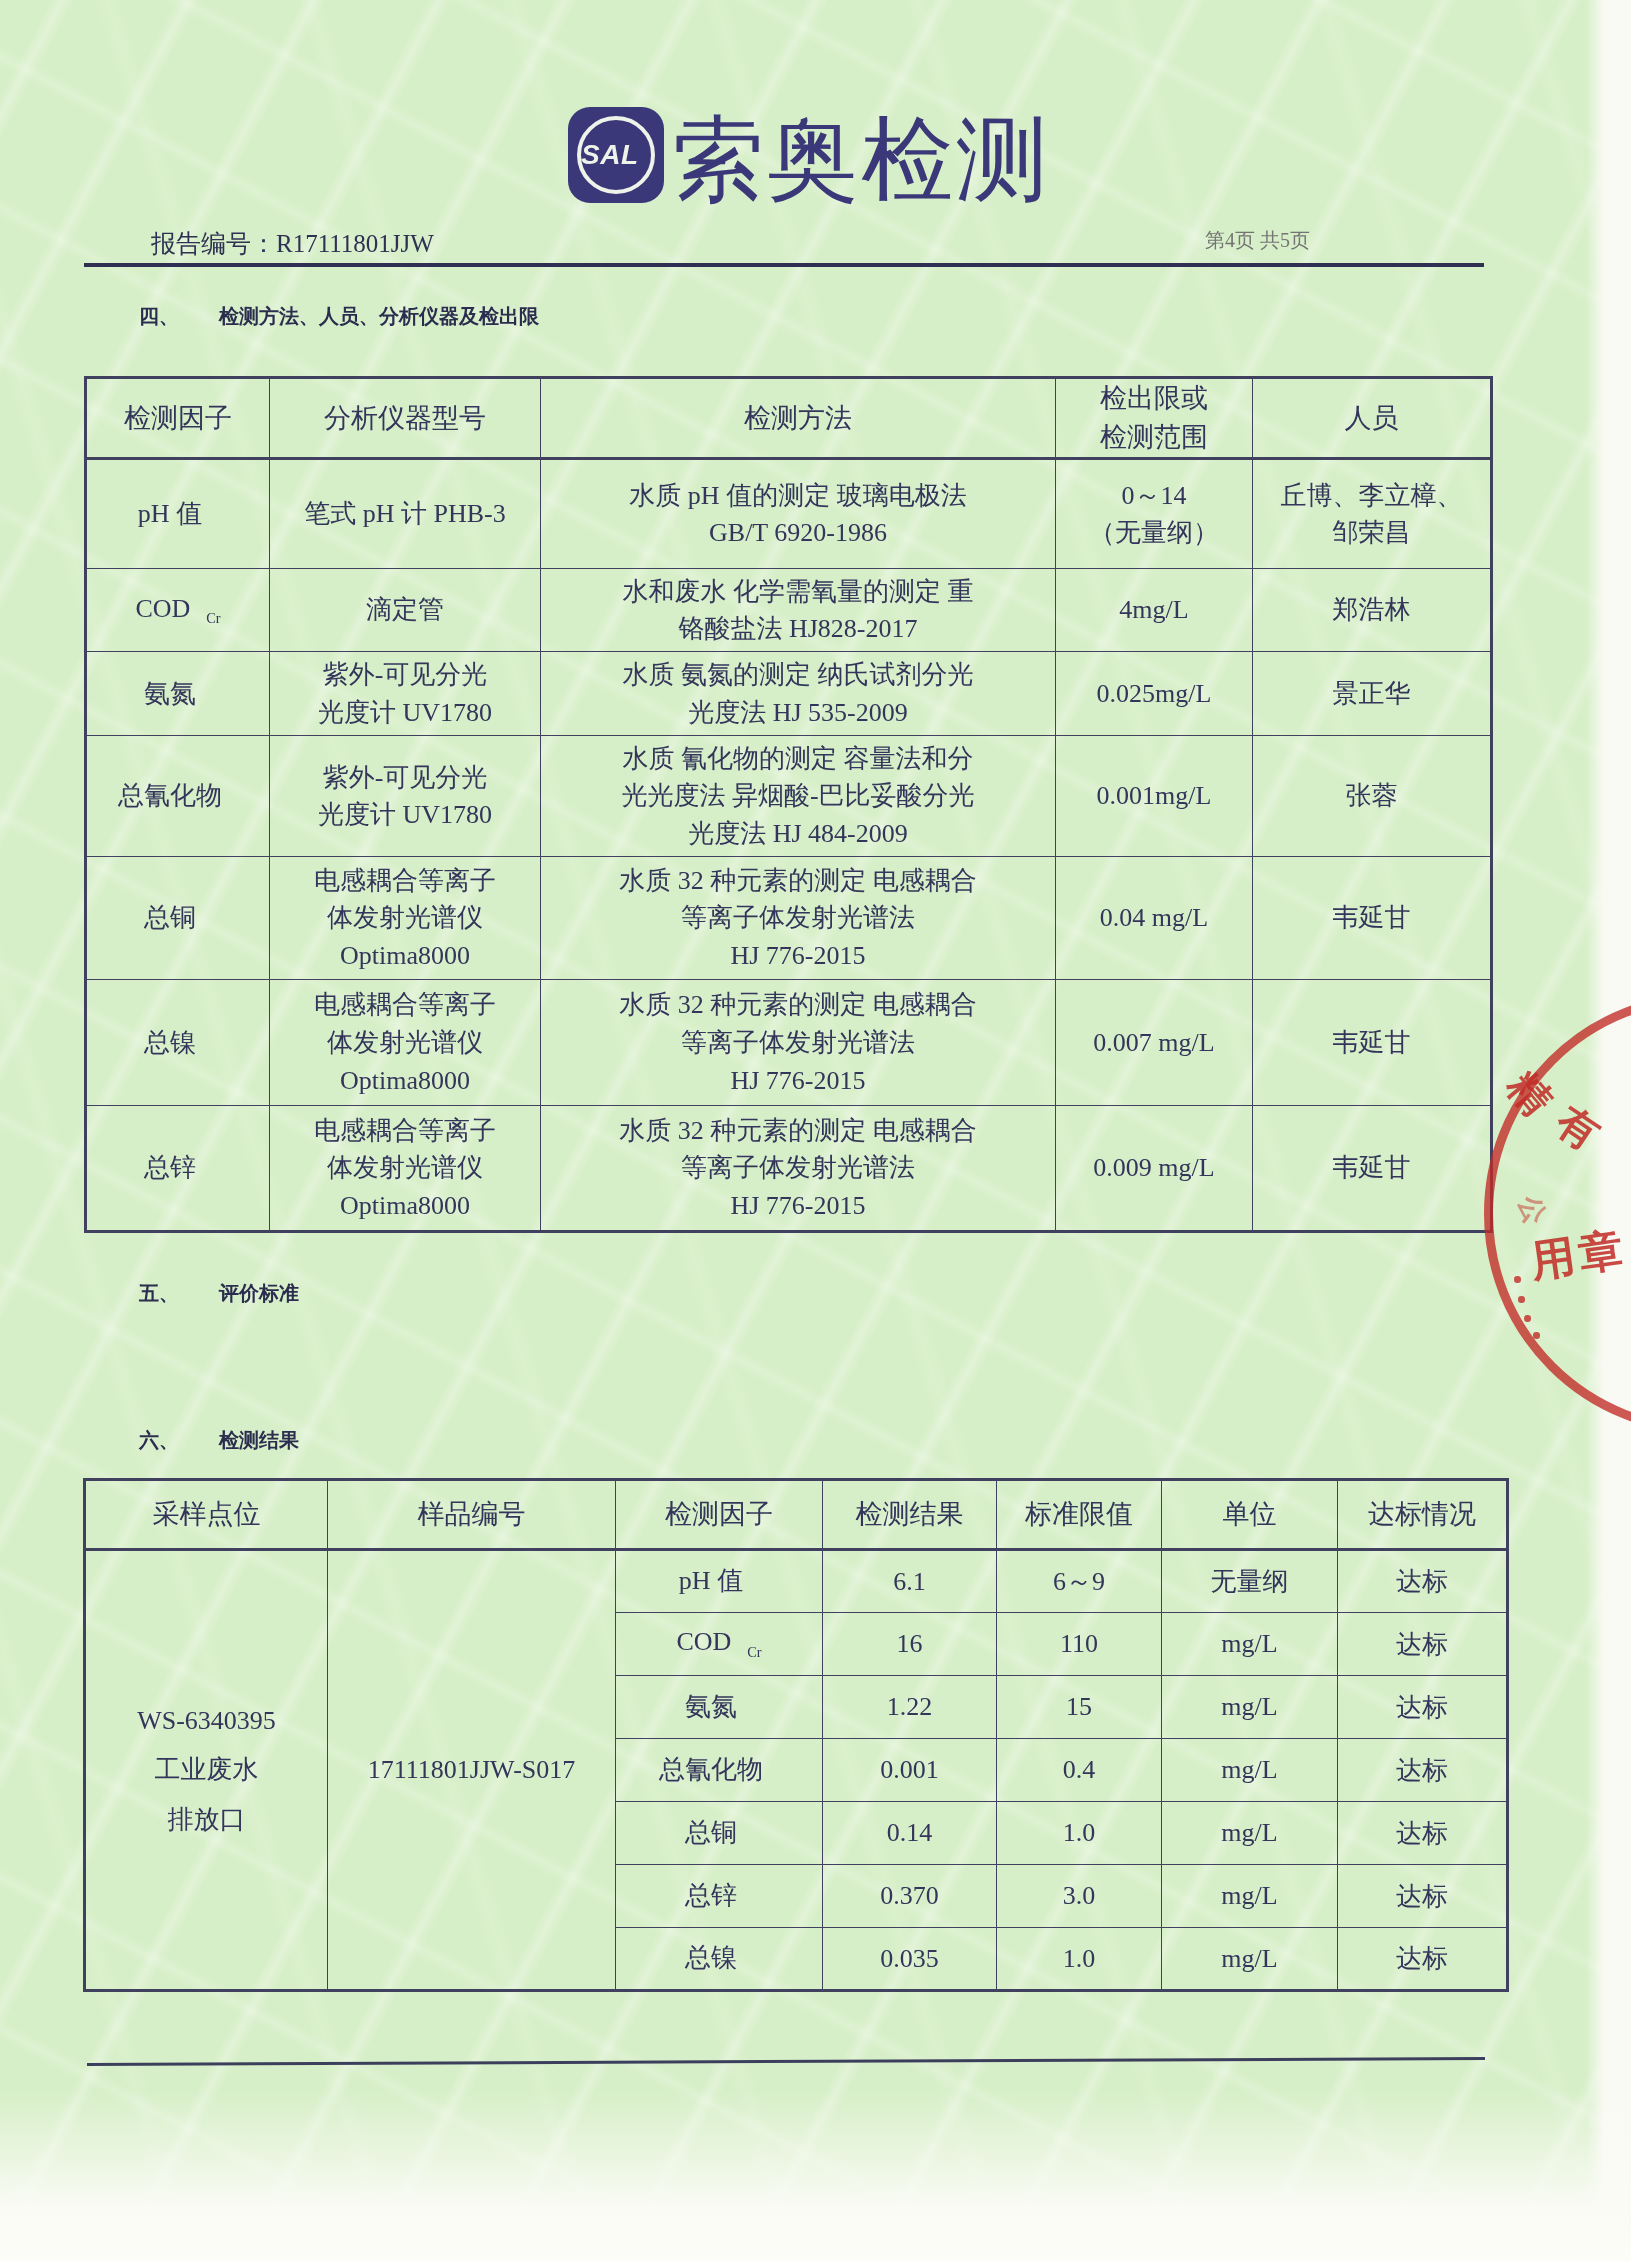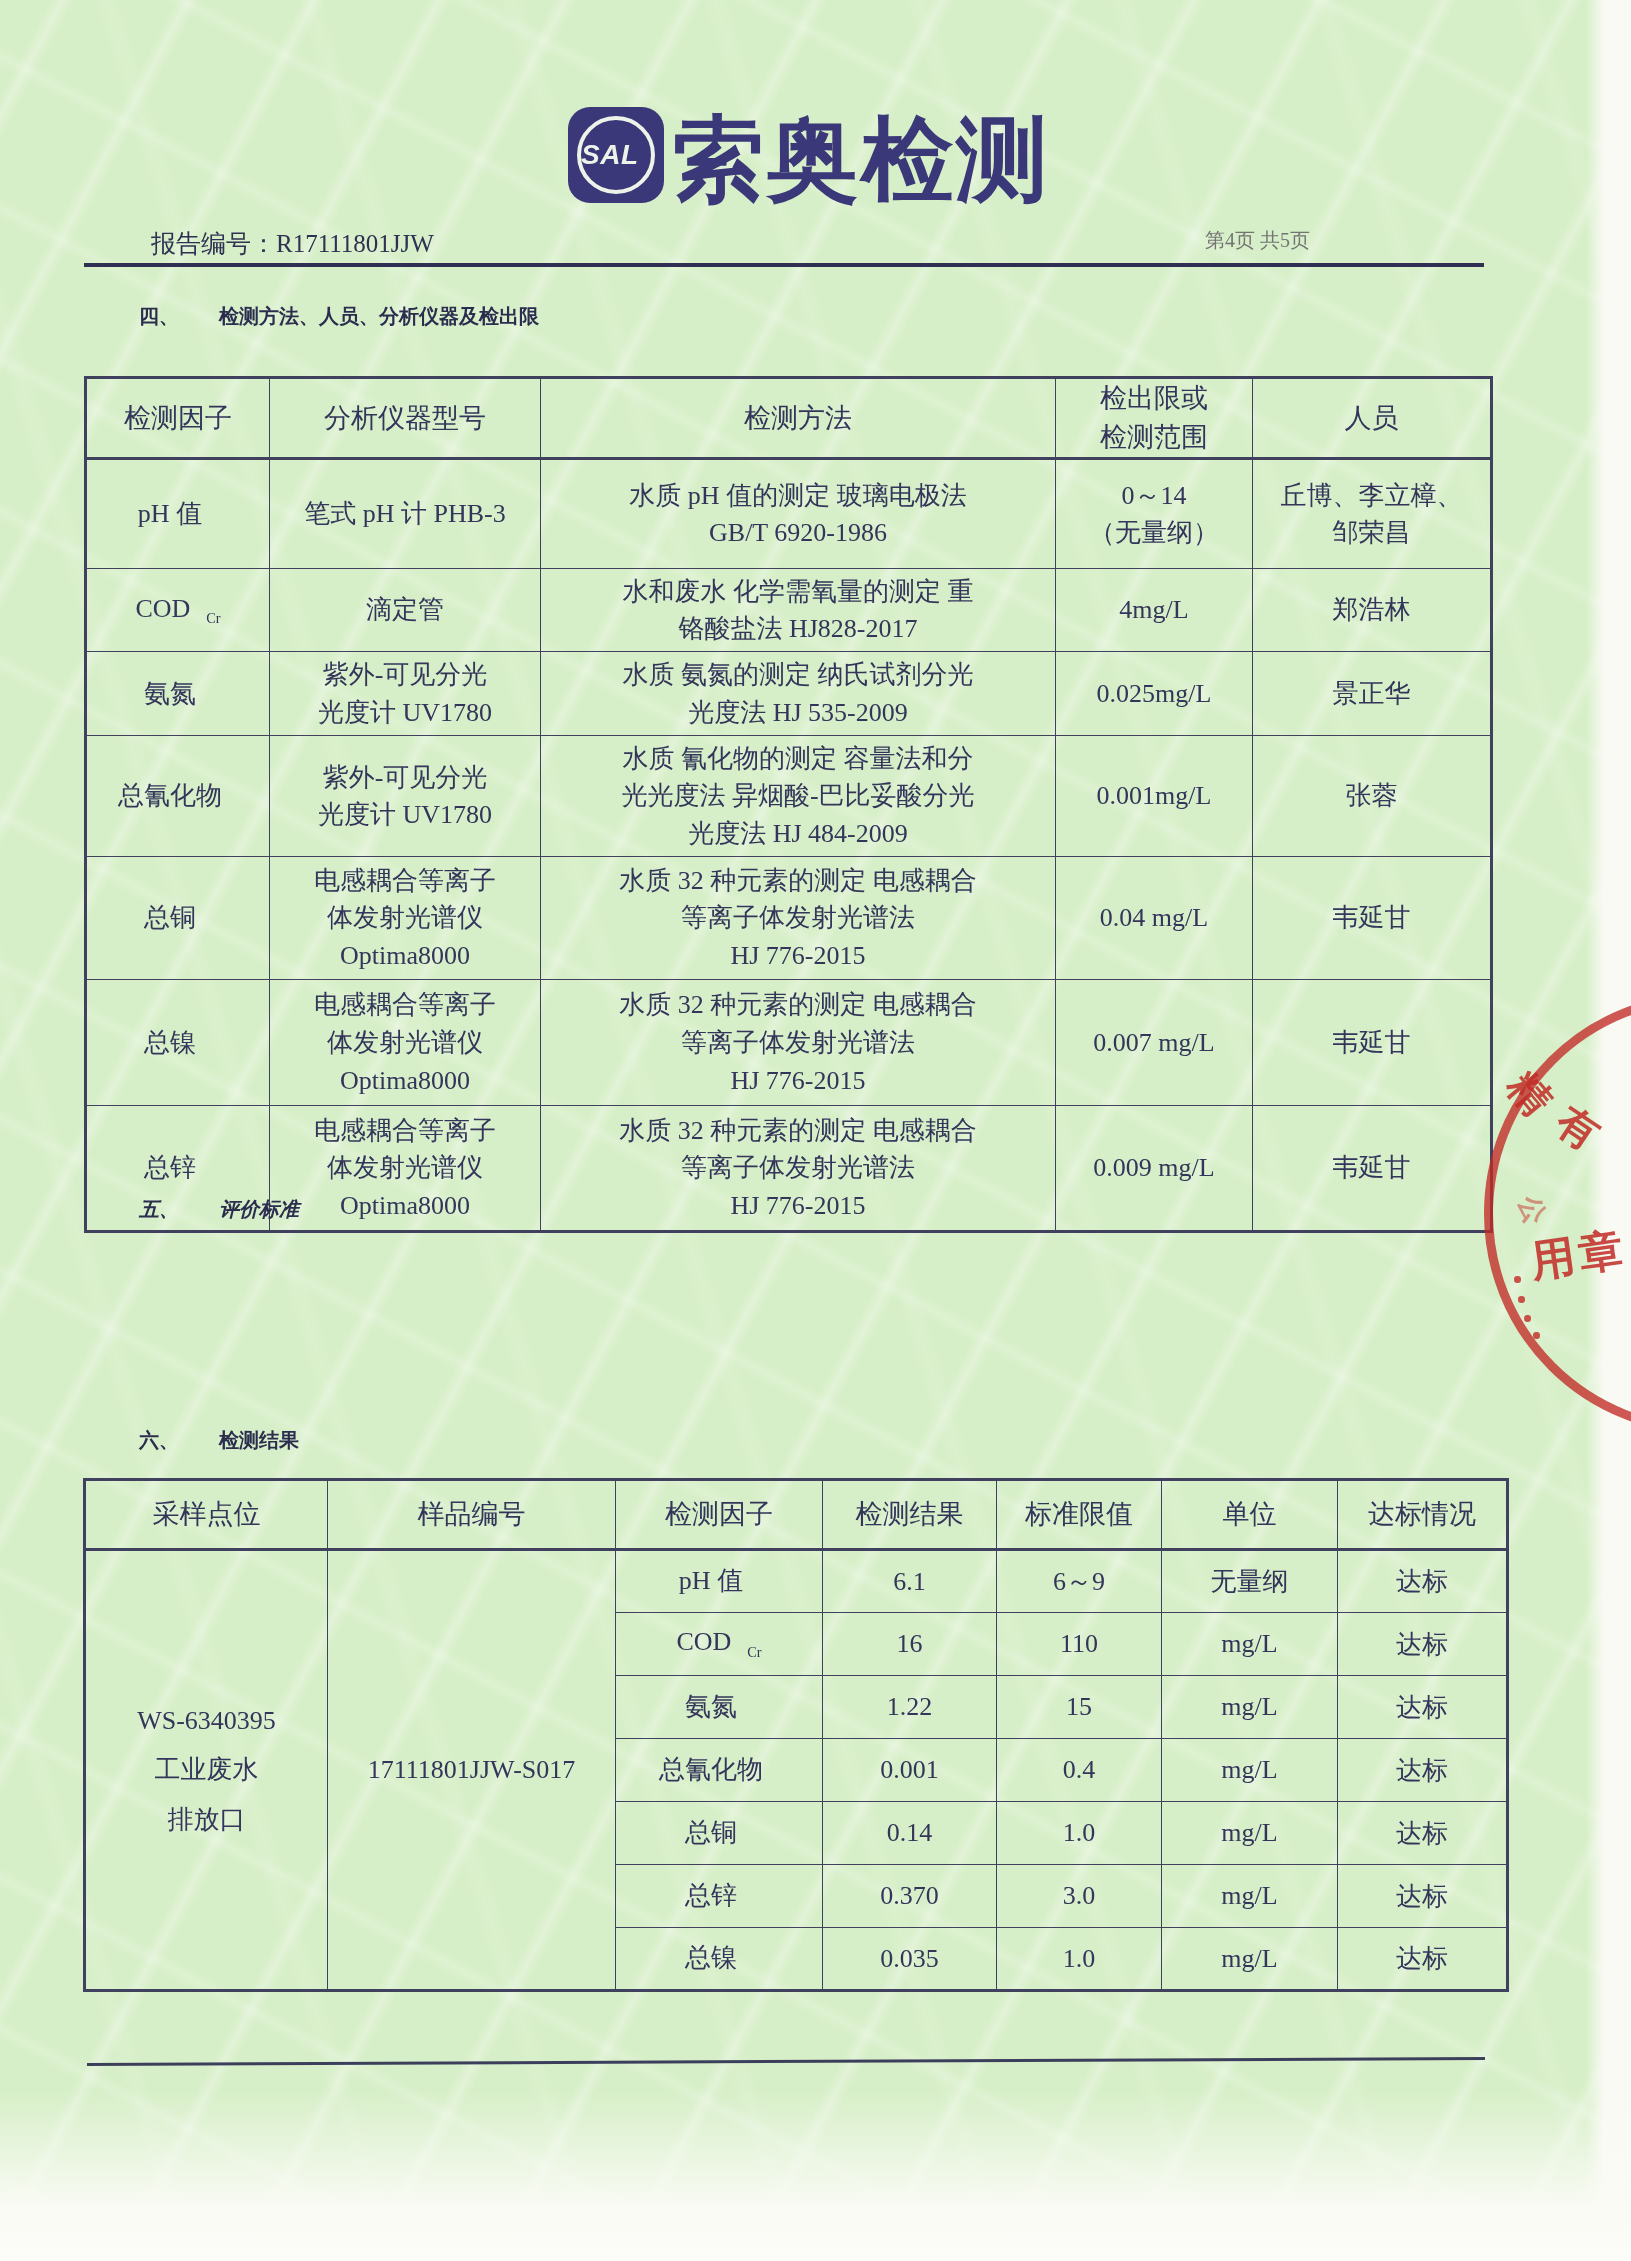--- a/index.html
+++ b/index.html
@@ -19,31 +19,31 @@
     background:linear-gradient(to bottom, rgba(250,251,245,0), #fafbf5 70%, #fcfcf8);}
 
   
   #logo-box{position:absolute;left:568px;top:107px;width:96px;height:96px;
     background:#3a3878;border-radius:22px;}
   #logo-circle{position:absolute;left:9px;top:9px;width:70px;height:70px;
     border:4.5px solid #eef3ea;border-radius:50%;display:flex;align-items:center;justify-content:flex-start;}
   #logo-sal{font-family:"Liberation Sans",sans-serif;font-weight:bold;font-style:italic;
     font-size:28px;color:#eef3ea;letter-spacing:0.6px;}
   #company-title{position:absolute;left:672px;top:98px;width:387px;
-    font-family:"Liberation Sans",sans-serif;font-weight:bold;font-size:92px;
+    font-family:"Liberation Sans",sans-serif;font-weight:normal;font-size:92px;
     letter-spacing:2.6px;color:#3a3878;white-space:nowrap;}
   #report-no{position:absolute;left:151px;top:227px;font-size:25px;color:#2f3152;}
   #page-no{position:absolute;left:1205px;top:227px;font-size:20px;color:#737373;}
   #header-rule{position:absolute;left:84px;top:263px;width:1400px;height:3.9px;background:#2e2f52;}
 
   .sec-head{position:absolute;font-family:"Liberation Sans",sans-serif;font-weight:bold;
     font-size:20px;color:#2b2d4f;white-space:nowrap;}
   .sec-head .sec-title{margin-left:40px;}
   #sec4{left:139px;top:303px;}
-  #sec5{left:139px;top:1196px;font-style:italic;}
+  #sec5{left:139px;top:1280px;}
   #sec6{left:139px;top:1427px;}
   #standard-text{position:absolute;left:213px;top:1335px;width:1265px;font-size:28px;color:#2f3152;}
 
   table{border-collapse:collapse;table-layout:fixed;position:absolute;}
   td,th{border:1.9px solid #3f415e;text-align:center;vertical-align:middle;
         padding:0 5.2px;overflow:hidden;}
   th{font-weight:normal;font-size:27px;}
   td{font-size:26px;}
   .pre{white-space:pre-line;line-height:1.45;display:inline-block;}
   #table1{left:84px;top:376px;width:1408px;border:3.2px solid #3f415e;}

